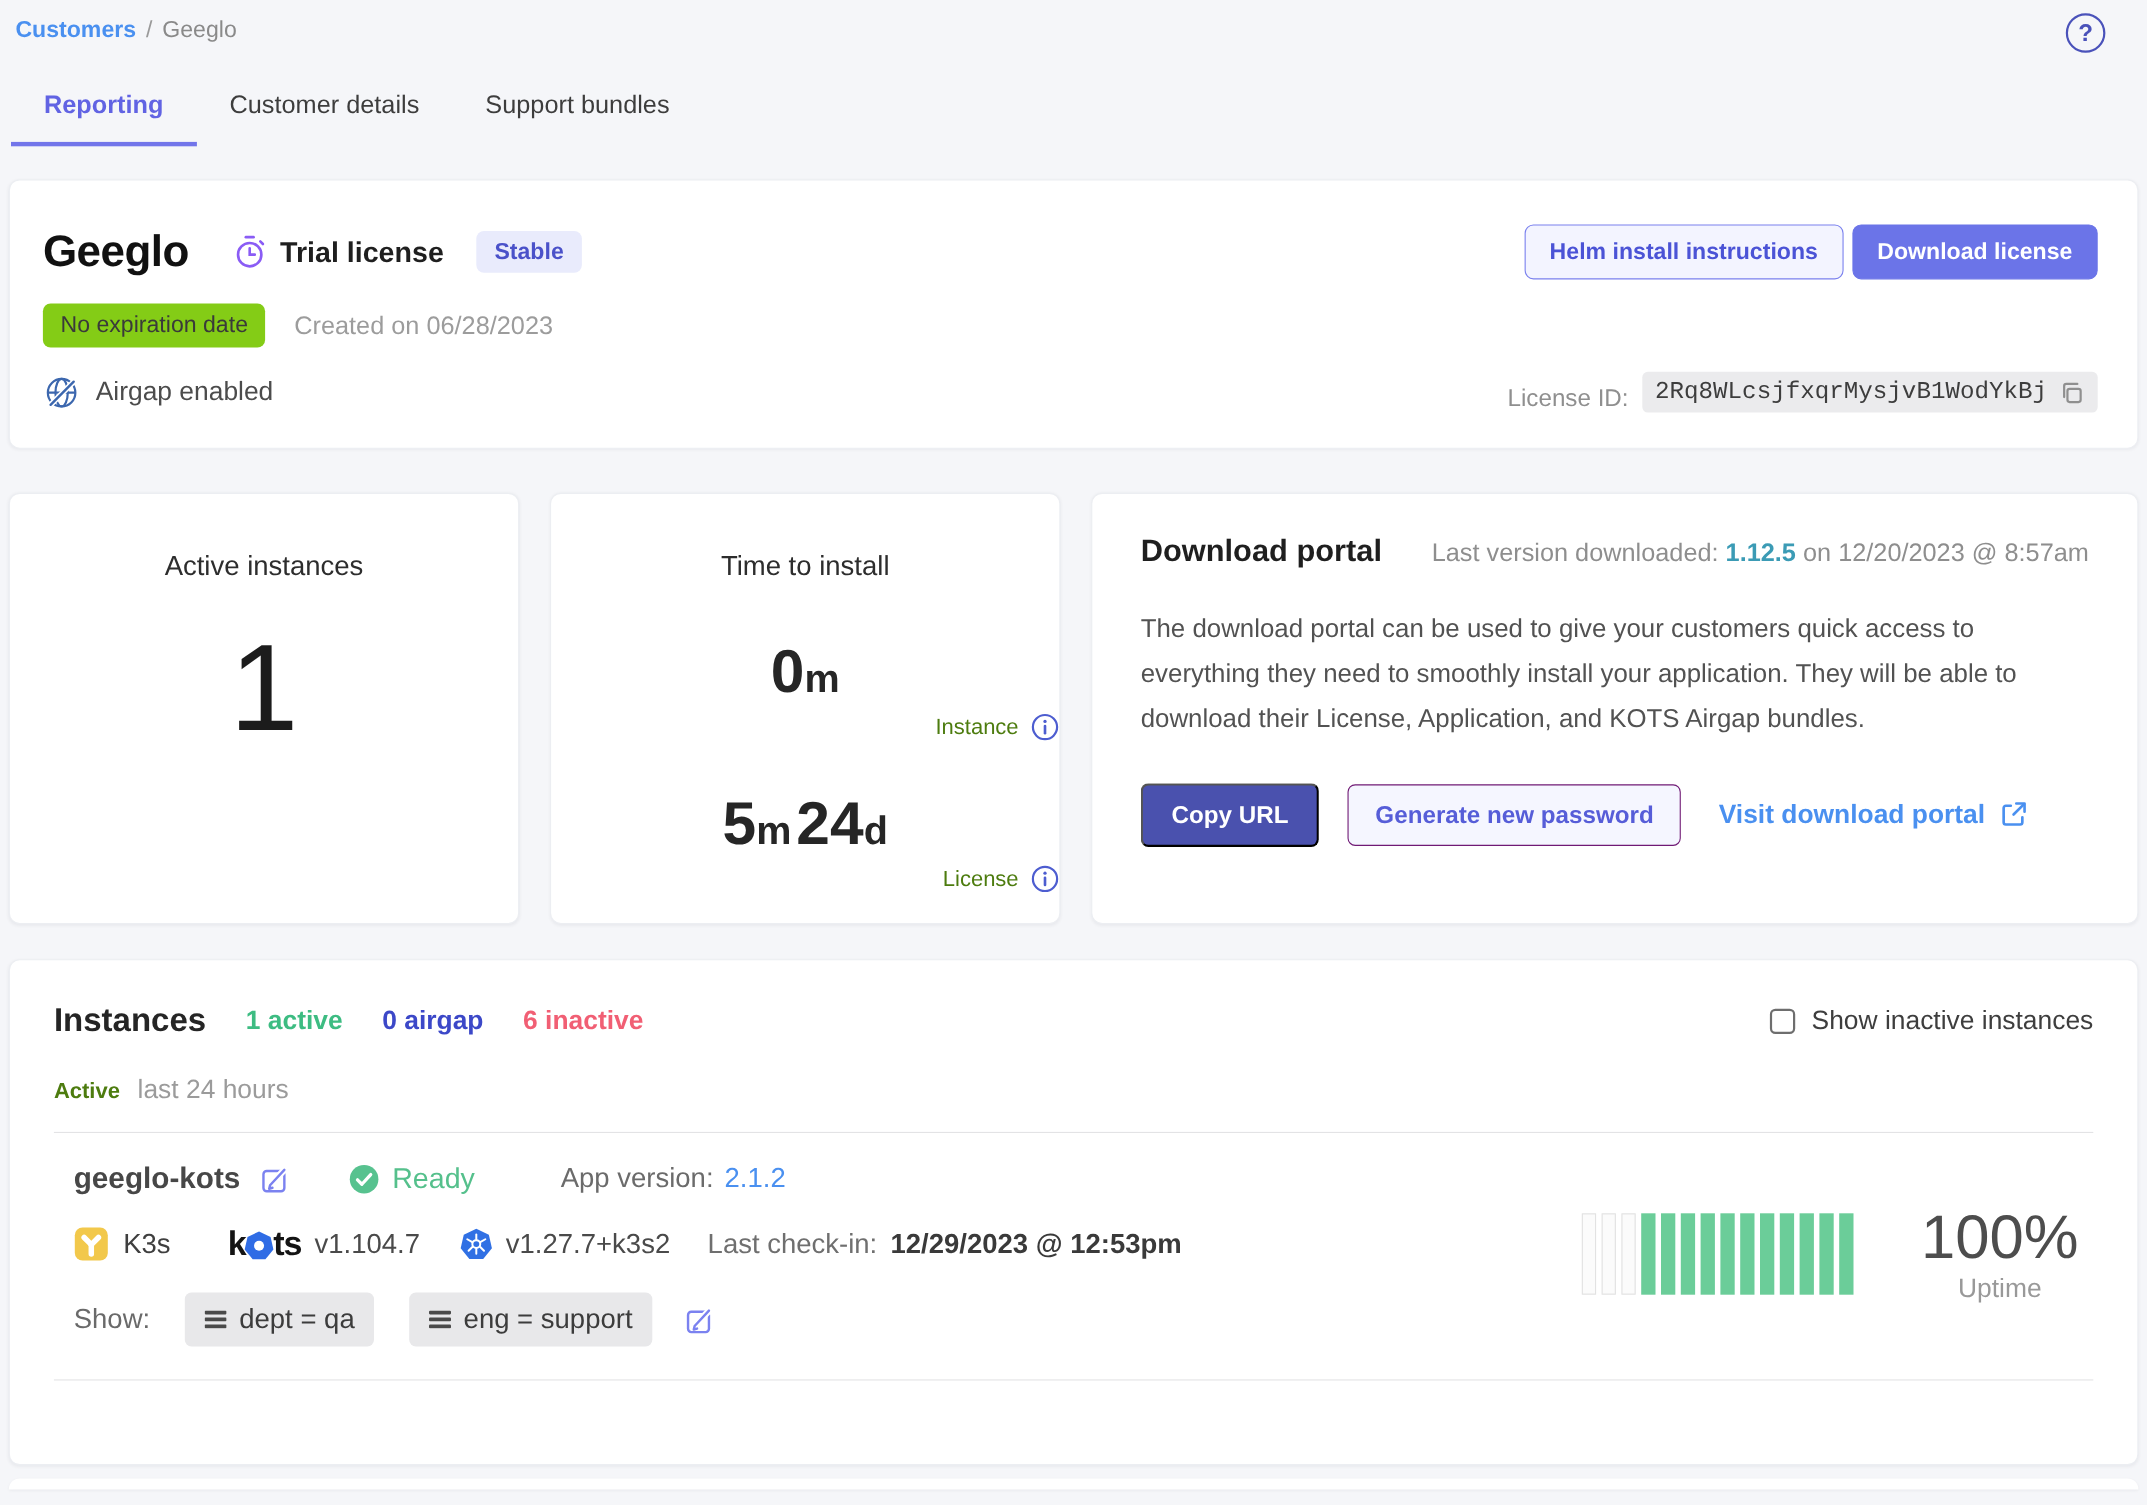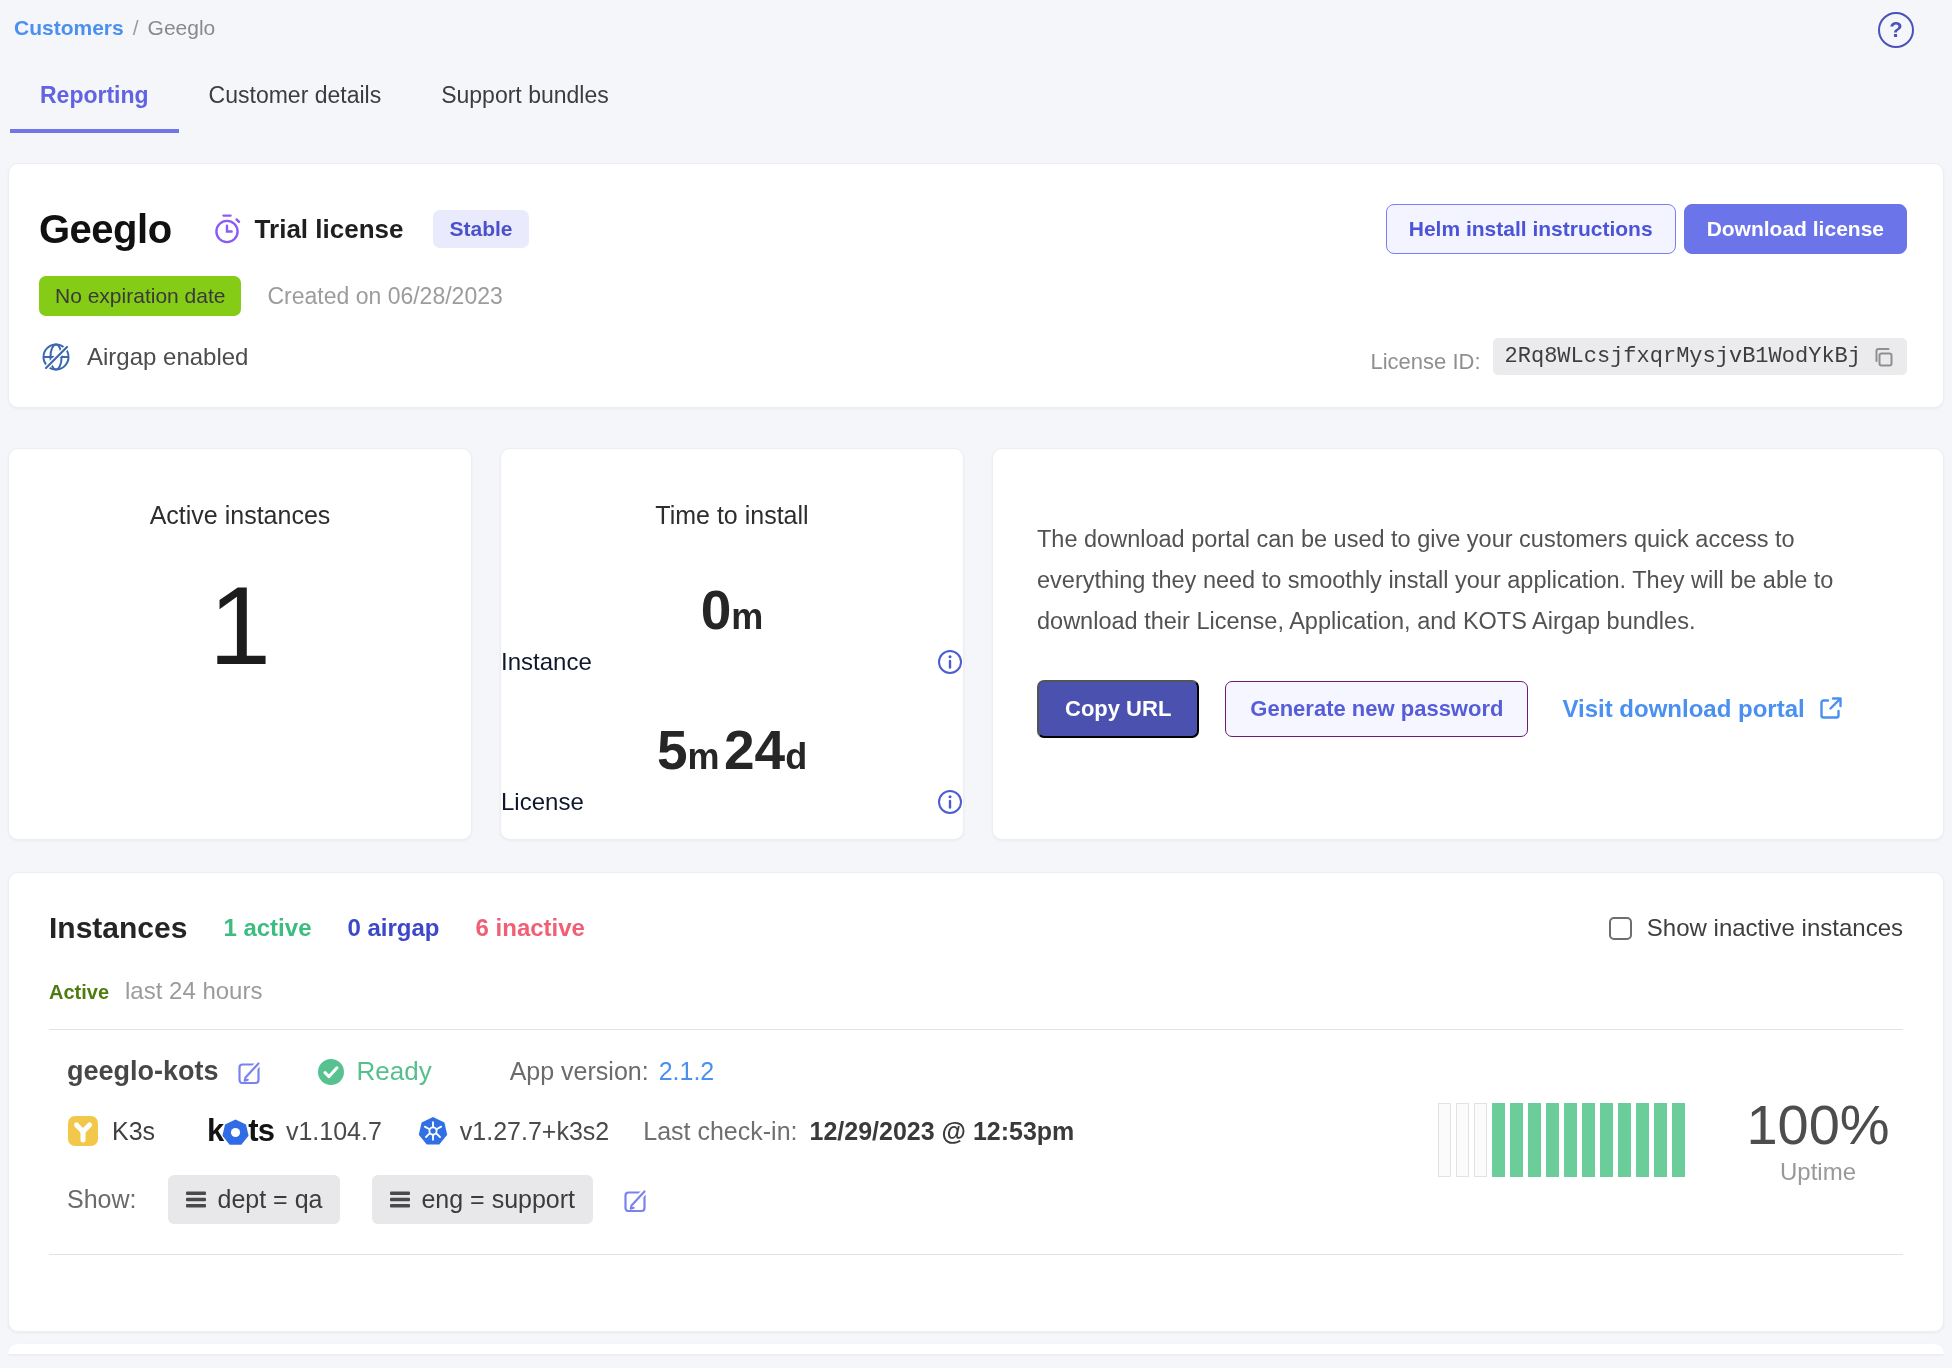--- a/index.html
+++ b/index.html
@@ -48,21 +48,21 @@
   .license-code{font-family:"Liberation Mono","DejaVu Sans Mono",monospace;font-size:22px;color:#3d3d3d}
   
   .cards-row{display:flex;gap:28px;margin:40px 8px 0;height:392px}
   .stat-card{width:464px;text-align:center;padding-top:52px;flex-shrink:0}
   .stat-title{font-size:25px;color:#2d2d2d}
   .big-number{font-size:112px;color:#1c1c1c;margin-top:40px;line-height:1}
   .tti-group1{margin-top:48px}
   .tti-group2{margin-top:42px}
   .tti-num{font-size:55px;font-weight:700;color:#262626}
   .tti-unit{font-size:36px;font-weight:700;color:#262626}
-  .tti-label{margin-top:6px;font-size:24px;color:#0f172a;display:flex;align-items:center;justify-content:space-between;gap:11px}
+  .tti-label{margin-top:6px;font-size:20px;color:#4d7c0f;display:flex;align-items:center;justify-content:flex-end;gap:11px}
   
   .portal-card{flex:1;padding:36px 44px}
   .portal-head{display:flex;align-items:baseline;justify-content:space-between}
   .portal-title{font-size:28px;font-weight:700;color:#1f1f1f}
   .portal-meta{font-size:23px;color:#8e8e8e}
   .portal-meta .ver{color:#3b9bb5;font-weight:600;cursor:pointer}
   .portal-desc{margin-top:34px;font-size:23.5px;color:#525252;line-height:1.74;max-width:885px}
   .portal-actions{margin-top:38px;display:flex;align-items:center}
   .btn-dark{background:#4a51ae;color:#fff;border-radius:7px;font-size:22px;font-weight:600;
     padding:14px 26px;cursor:pointer;display:inline-flex}
@@ -226,20 +226,26 @@
             <circle cx="13" cy="13" r="11" stroke="#4d5dd0" stroke-width="2"></circle>
             <line x1="13" y1="12" x2="13" y2="18.5" stroke="#4d5dd0" stroke-width="2.4" stroke-linecap="round"></line>
             <circle cx="13" cy="7.8" r="1.5" fill="#4d5dd0"></circle>
           </svg>
         </span>
       </div>
     </div>
   </div>
 
   <div class="card portal-card">
+    <div class="portal-head">
+      <span class="portal-title">Download portal</span>
+      <span class="portal-meta">
+        <span>Last version downloaded: </span><span class="ver">1.12.5</span><span> on 12/20/2023 @ 8:57am</span>
+      </span>
+    </div>
     <div class="portal-desc">The download portal can be used to give your customers quick access to everything they need to smoothly install your application. They will be able to download their License, Application, and KOTS Airgap bundles.</div>
     <div class="portal-actions">
       <button class="btn-dark">Copy URL</button>
       <button class="btn-gen">Generate new password</button>
       <a class="link-visit">
         <span>Visit download portal</span>
         <span style="display:inline-flex">
           <svg width="27" height="27" viewBox="0 0 27 27" fill="none" stroke="#4a90f0" stroke-width="2.4" stroke-linecap="round" stroke-linejoin="round">
             <path d="M11 5.5 H6.5 a2 2 0 0 0 -2 2 v13 a2 2 0 0 0 2 2 h13 a2 2 0 0 0 2 -2 V16"></path>
             <path d="M16 3.5 h7.5 v7.5"></path>

